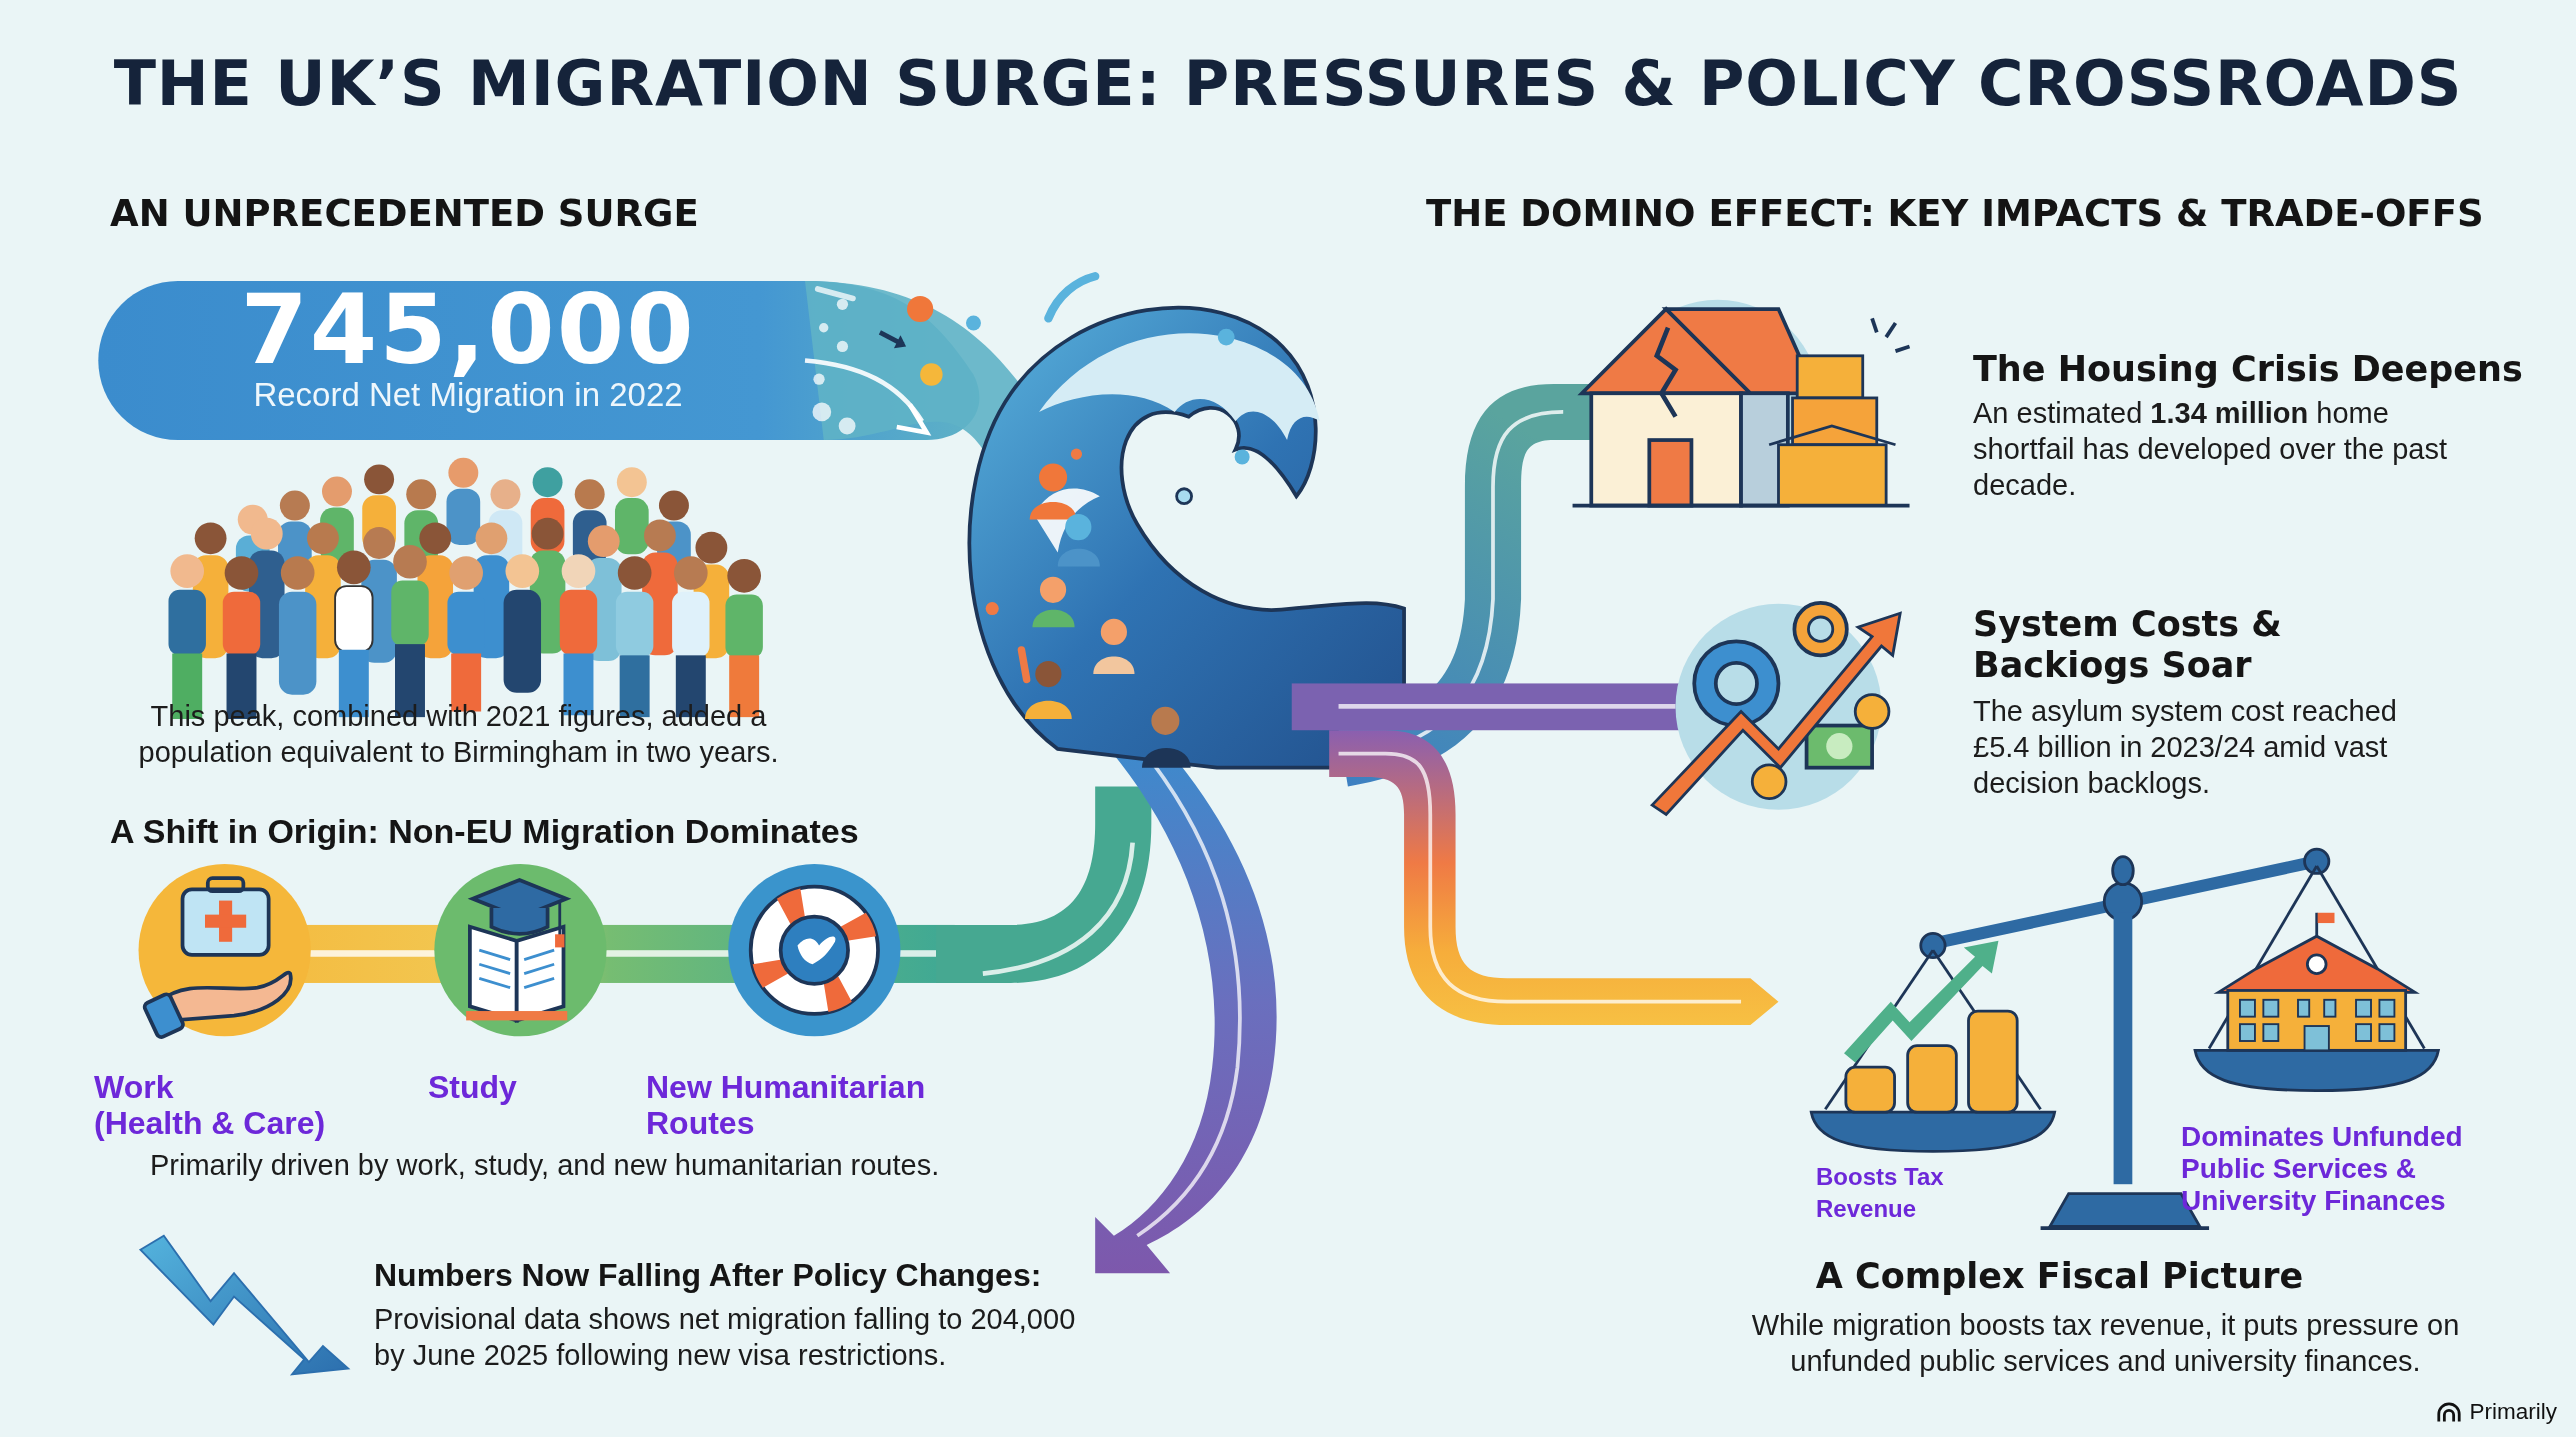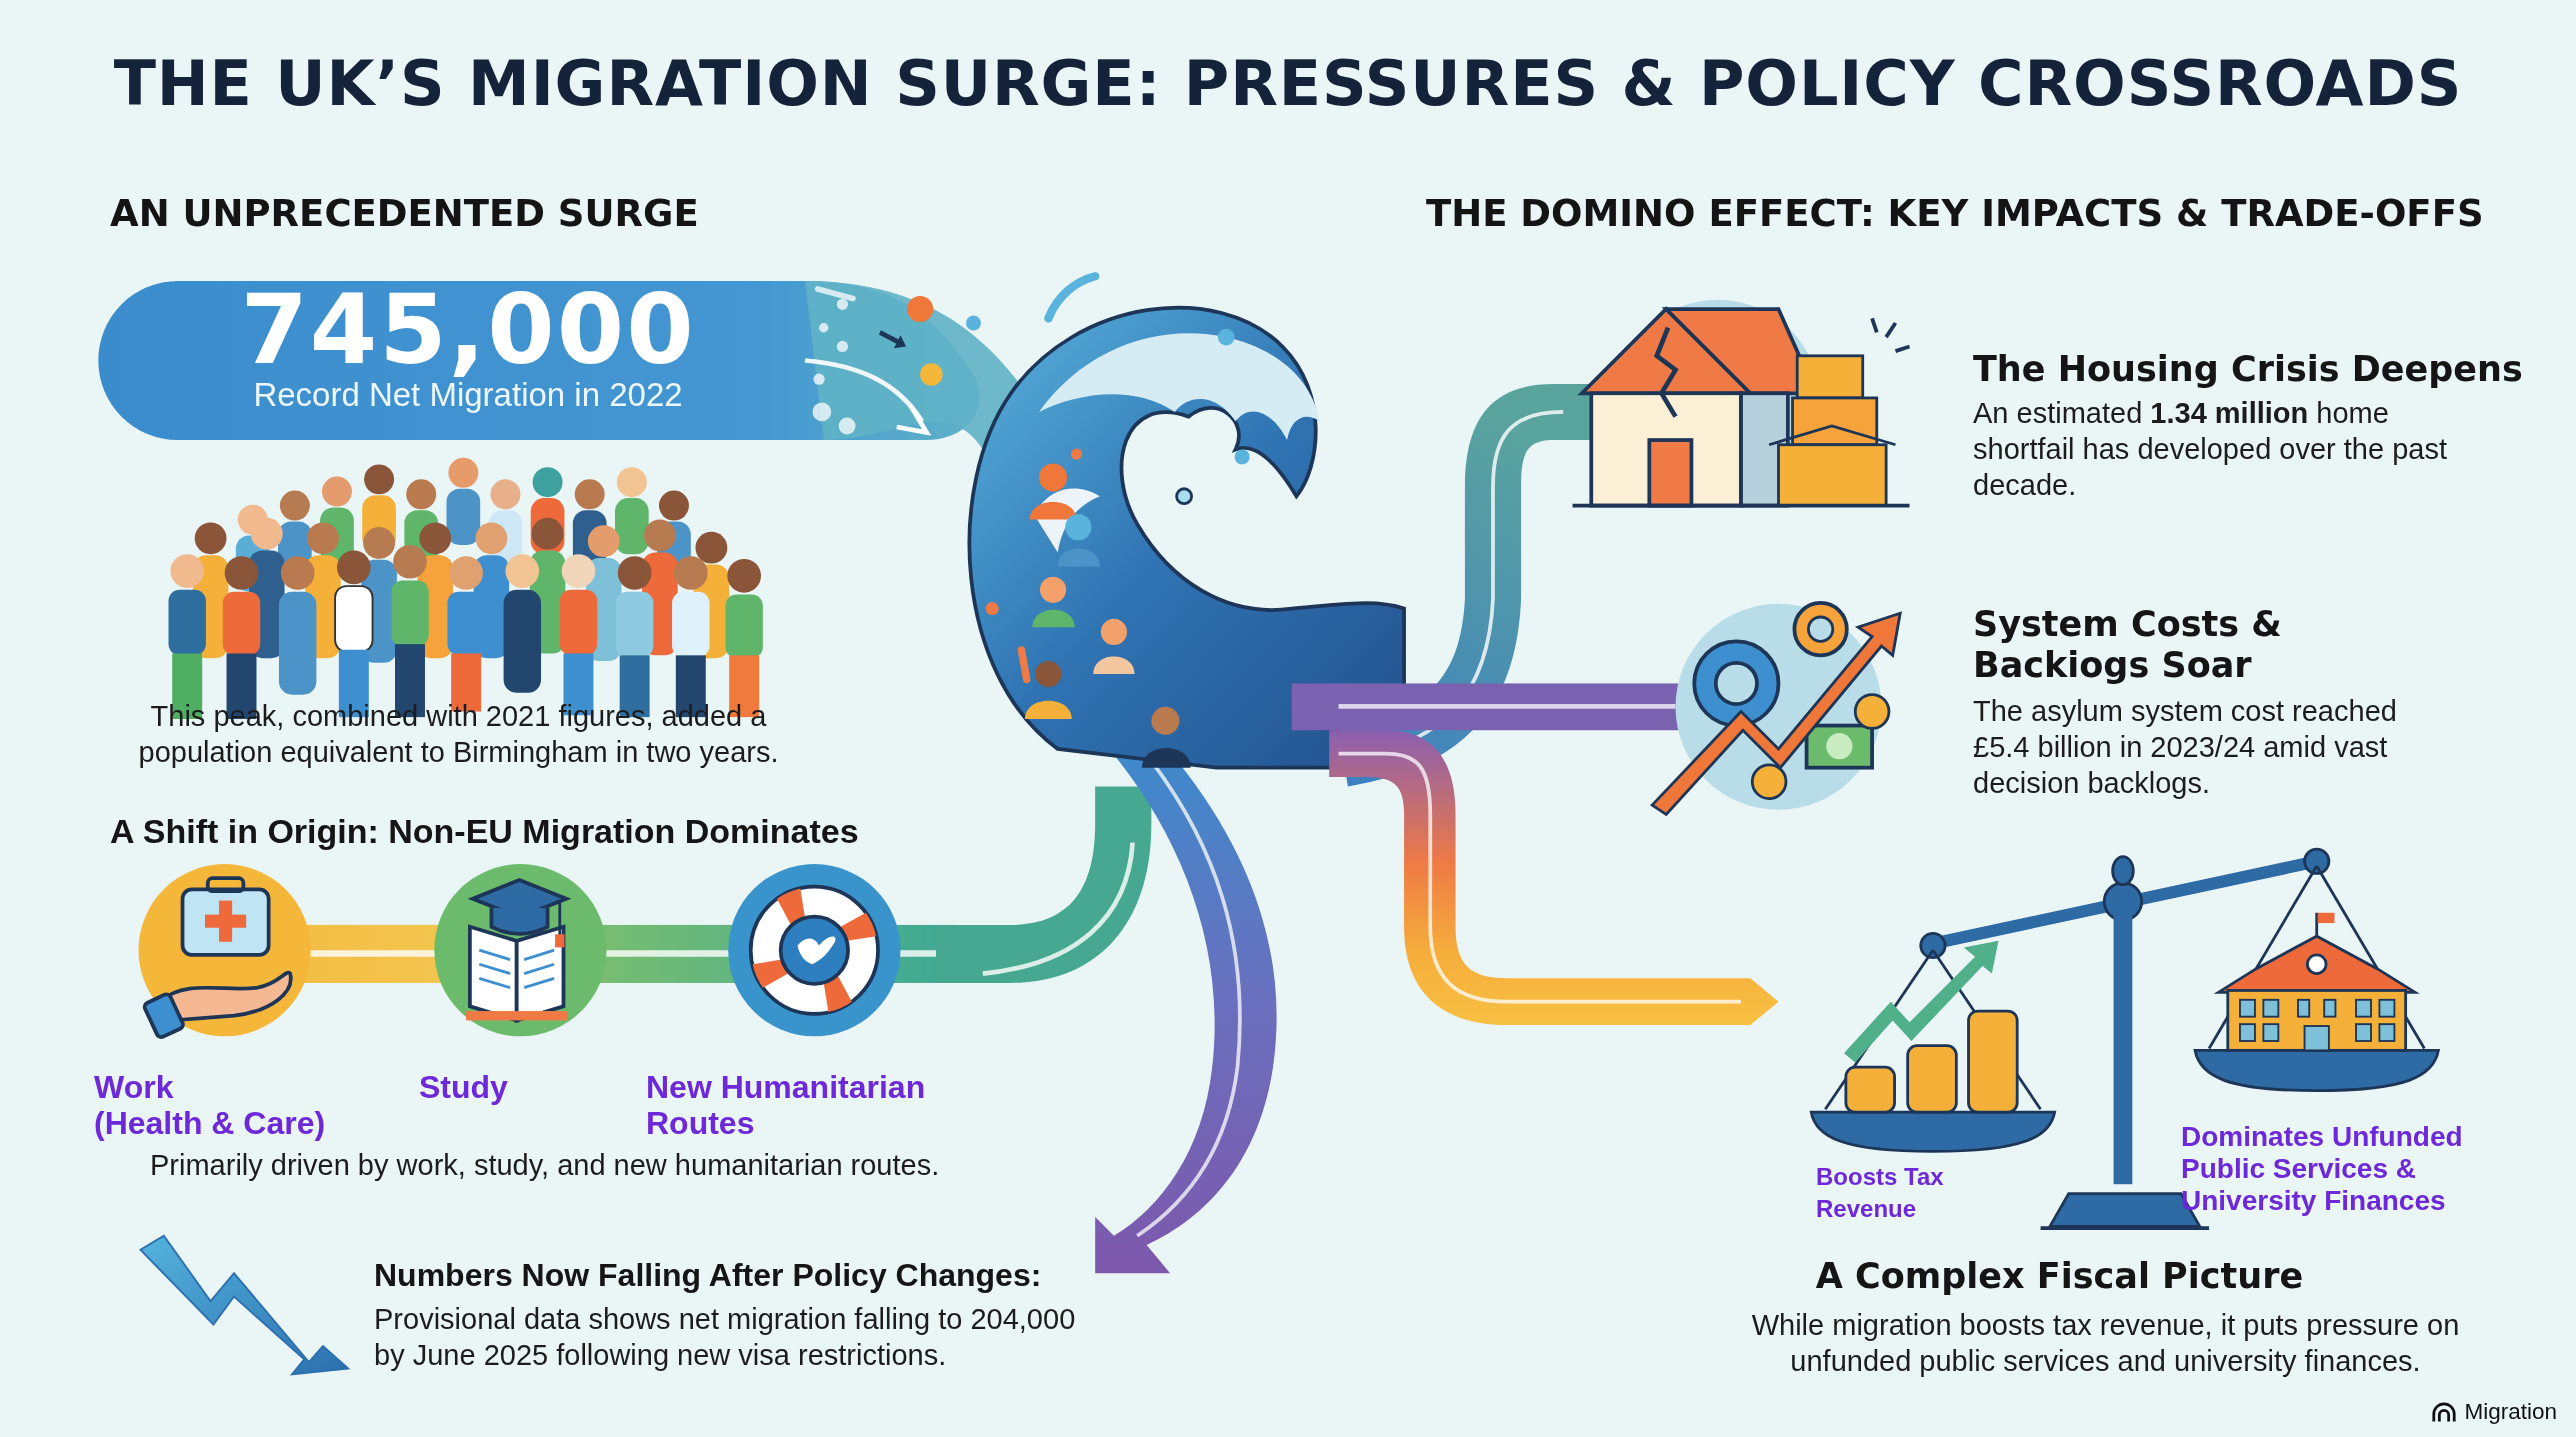--- a/index.html
+++ b/index.html
@@ -398,21 +398,21 @@
 <div class="abs hero-sub">Record Net Migration in 2022</div>
 
 <div class="abs body-text center" style="left:131px; top:698px; width:655px;">This peak, combined with 2021 figures, added a population equivalent to Birmingham in two years.</div>
 
 <div class="abs" style="left:110px; top:812px; font-weight:bold; font-size:34px; color:#151515; white-space:nowrap;">A Shift in Origin: Non-EU Migration Dominates</div>
 
 <div class="abs label-b" style="left:94px; top:1069px; width:262px;">
   <div>Work</div>
   <div>(Health &amp; Care)</div>
 </div>
-<div class="abs label-b" style="left:419px; top:1069px; width:215px;">
+<div class="abs label-b" style="left:428px; top:1069px; width:215px;">
   <div>Study</div>
 </div>
 <div class="abs label-b" style="left:646px; top:1069px; width:337px;">
   <div>New Humanitarian</div>
   <div>Routes</div>
 </div>
 
 <div class="abs body-text" style="left:150px; top:1147px; width:842px;">Primarily driven by work, study, and new humanitarian routes.</div>
 
 <div class="abs" style="left:374px; top:1257px; font-weight:bold; font-size:32px; color:#151515; white-space:nowrap;">Numbers Now Falling After Policy Changes:</div>
@@ -440,15 +440,15 @@
 </div>
 
 <div class="abs sub-head center" style="left:1760px; top:1256px; width:599px;">A Complex Fiscal Picture</div>
 <div class="abs body-text center" style="left:1750px; top:1307px; width:711px;">While migration boosts tax revenue, it puts pressure on unfunded public services and university finances.</div>
 
 <div class="abs brand">
   <svg width="26" height="22.5" viewBox="0 0 28 24">
     <path d="M3 22 V14 A11 11 0 0 1 25 14 V22" fill="none" stroke="#111" stroke-width="3"></path>
     <path d="M9 22 V15 A5 5 0 0 1 19 15 V22" fill="none" stroke="#111" stroke-width="3"></path>
   </svg>
-  <span>Migration</span>
+  <span>Primarily</span>
 </div>
 
 
 </body></html>

